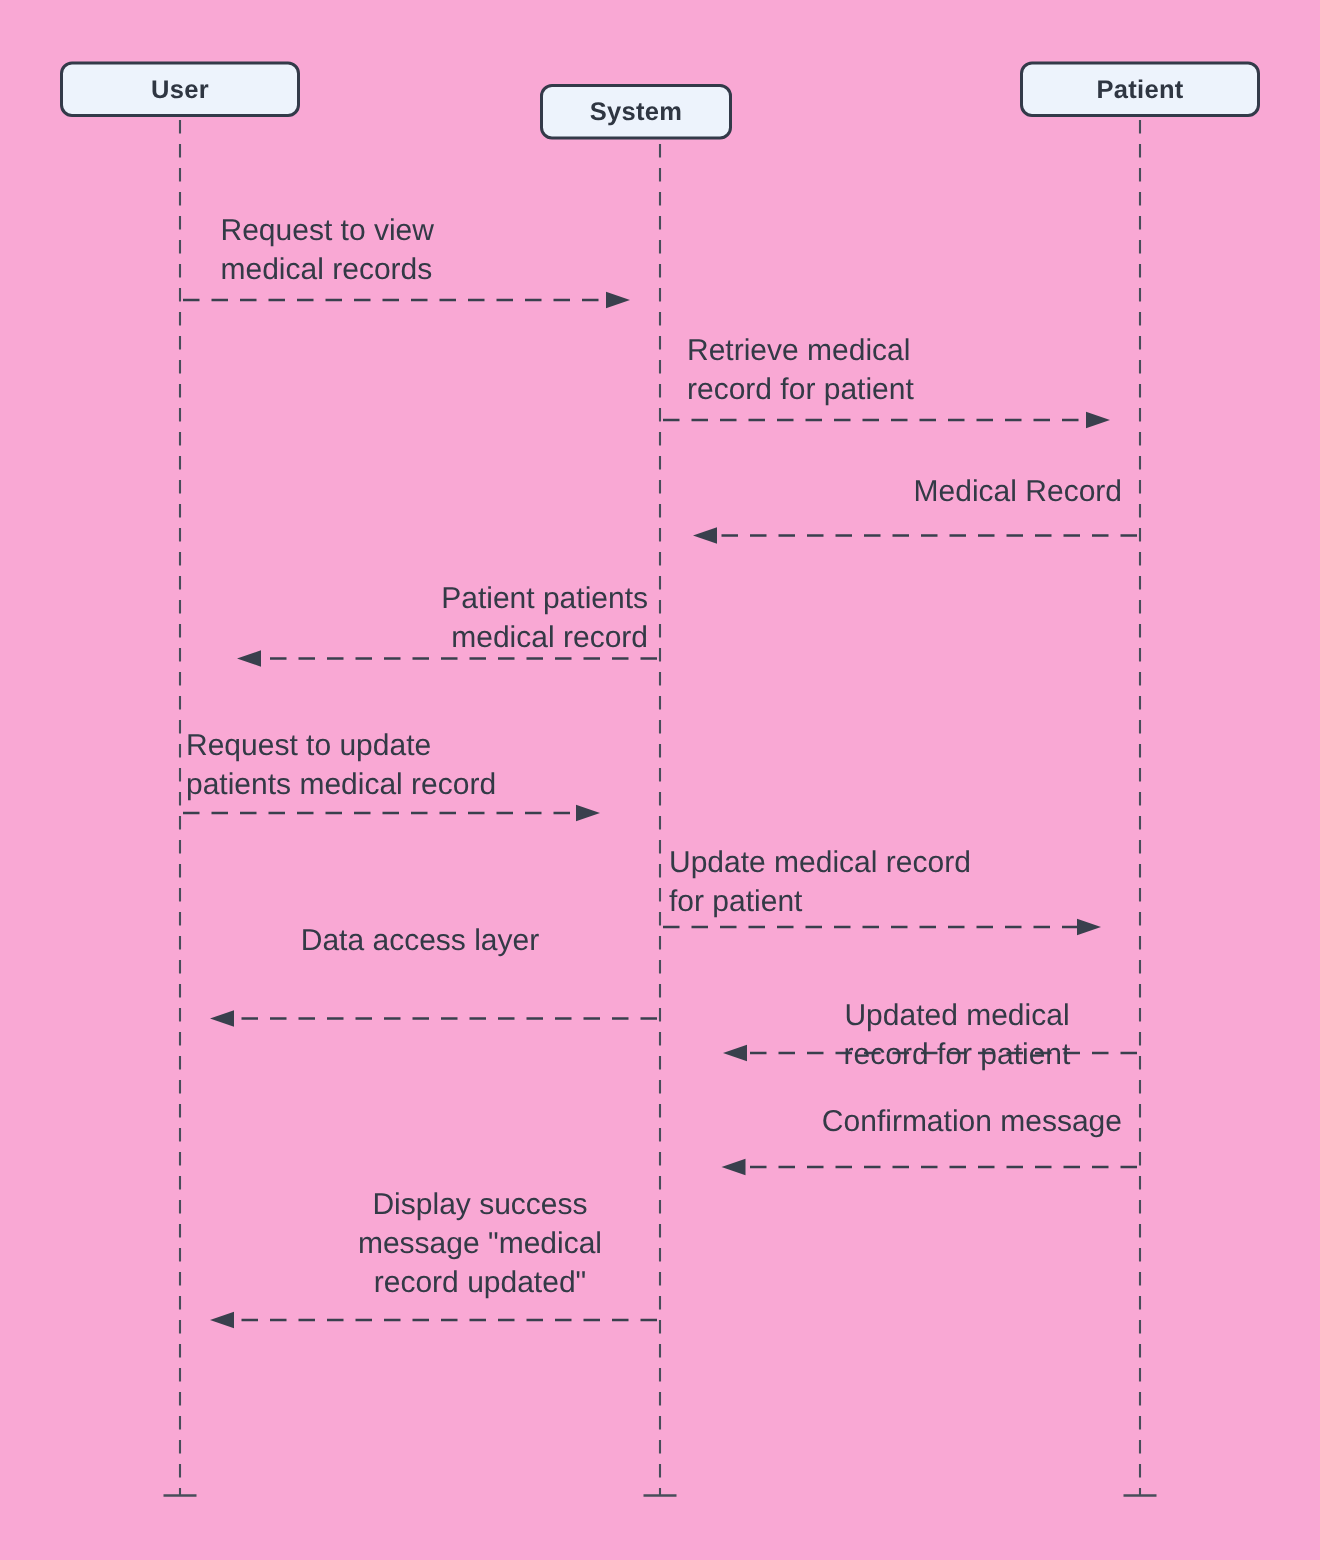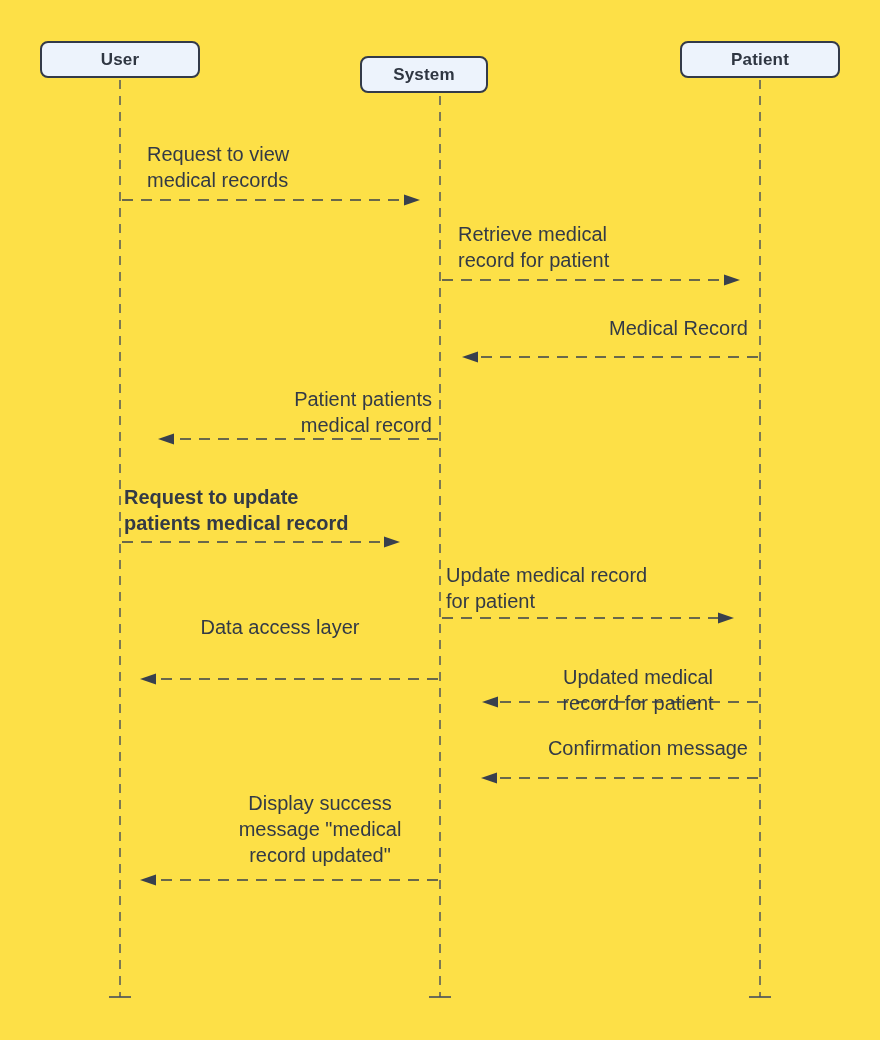--- a/index.html
+++ b/index.html
@@ -1,20 +1,20 @@
 <!DOCTYPE html>
 <html><head>
 <meta charset="utf-8">
 <style>
   html, body { margin: 0; padding: 0; background: #ffffff; }
   .canvas {
     position: relative;
     width: 880px;
     height: 1040px;
-    background: #fde047;
+    background: #f9a8d4;
     overflow: hidden;
     font-family: "Liberation Sans", sans-serif;
   }
   #diagram-svg {
     position: absolute;
     left: 0; top: 0;
     width: 880px; height: 1040px;
   }
   .actor {
     position: absolute;
@@ -84,21 +84,21 @@
   </div>
 
   <div id="labels-layer">
       <div class="msg-label" style="left: 147px; top: 141px; width: 280px; text-align: left;">Request to view
 medical records</div>
       <div class="msg-label" style="left: 458px; top: 221px; width: 280px; text-align: left;">Retrieve medical
 record for patient</div>
       <div class="msg-label" style="left: 448px; top: 315px; width: 300px; text-align: right;">Medical Record</div>
       <div class="msg-label" style="left: 132px; top: 386px; width: 300px; text-align: right;">Patient patients
 medical record</div>
-      <div class="msg-label" style="left: 124px; top: 484px; width: 300px; text-align: left; font-weight: bold;">Request to update
+      <div class="msg-label" style="left: 124px; top: 484px; width: 300px; text-align: left;">Request to update
 patients medical record</div>
       <div class="msg-label" style="left: 446px; top: 562px; width: 300px; text-align: left;">Update medical record
 for patient</div>
       <div class="msg-label" style="left: 130px; top: 614px; width: 300px; text-align: center;">Data access layer</div>
       <div class="msg-label" style="left: 488px; top: 645px; width: 300px; text-align: center; margin-top: 19px;">Updated medical
 record for patient</div>
       <div class="msg-label" style="left: 448px; top: 735px; width: 300px; text-align: right;">Confirmation message</div>
       <div class="msg-label" style="left: 170px; top: 790px; width: 300px; text-align: center;">Display success
 message "medical
 record updated"</div>

